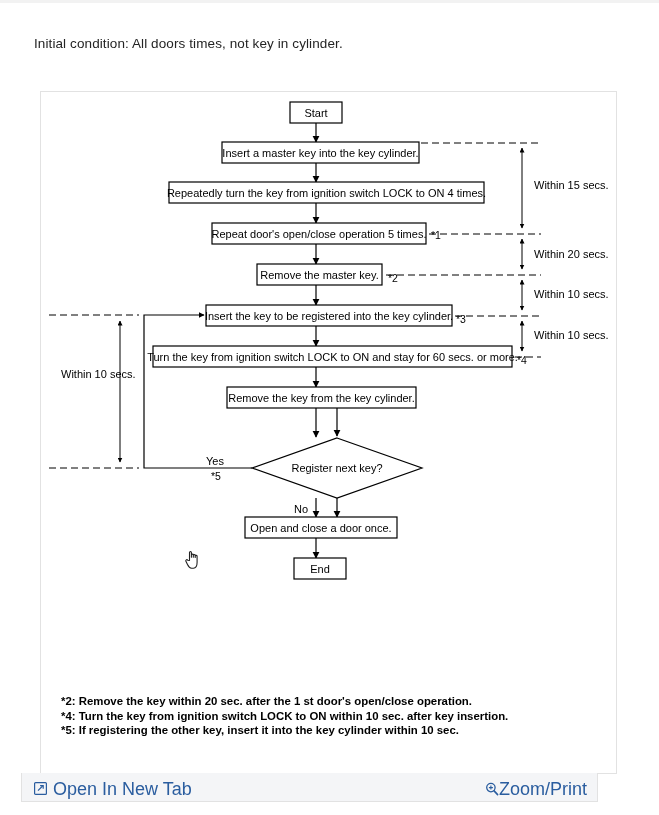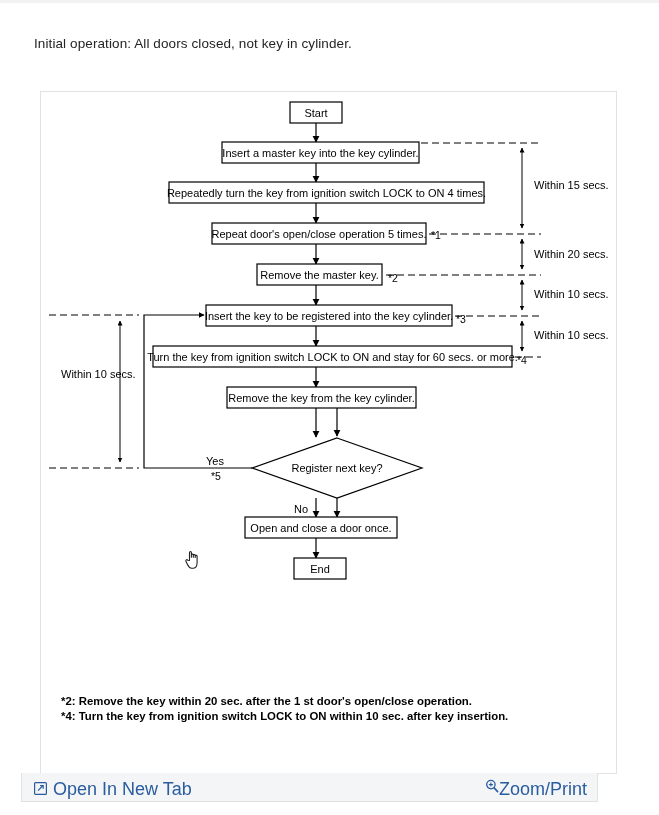--- a/index.html
+++ b/index.html
@@ -72,21 +72,21 @@
     left: 12px; top: 6px;
     display: flex;
     align-items: center;
     gap: 6px;
     cursor: pointer;
   }
   .tb-right {
     position: absolute;
     right: 10px; top: 6px;
     display: flex;
-    align-items: flex-start;
+    align-items: flex-end;
     cursor: pointer;
   }
   .tb-label {
     font-size: 18px;
     color: #2a5d9f;
     white-space: nowrap;
   }
   .tb-icon { display:block; }
   
   .cursor {
@@ -96,21 +96,21 @@
     pointer-events: none;
   }
 </style>
 </head>
 <body>
 
 <div id="page">
 
   <div class="top-rule"></div>
 
-  <div class="subheading">Initial operation: All doors closed, not key in cylinder.</div>
+  <div class="subheading">Initial condition: All doors times, not key in cylinder.</div>
 
   <div class="figure-frame">
     <svg class="figure-svg" width="575" height="681" viewBox="0 0 575 681">
       <defs>
         <marker id="arr" viewBox="0 0 10 10" refX="9" refY="5" markerWidth="6" markerHeight="6" orient="auto-start-reverse">
           <path d="M 0 0 L 10 5 L 0 10 z" fill="#000"></path>
         </marker>
         <marker id="arrsm" viewBox="0 0 10 10" refX="9" refY="5" markerWidth="5" markerHeight="5" orient="auto-start-reverse">
           <path d="M 0 0 L 10 5 L 0 10 z" fill="#000"></path>
         </marker>
@@ -224,20 +224,21 @@
       </g>
       <text x="493" y="97" font-family="'Liberation Sans',sans-serif" font-size="11" fill="#000">Within 15 secs.</text>
       <text x="493" y="166" font-family="'Liberation Sans',sans-serif" font-size="11" fill="#000">Within 20 secs.</text>
       <text x="493" y="206" font-family="'Liberation Sans',sans-serif" font-size="11" fill="#000">Within 10 secs.</text>
       <text x="493" y="247" font-family="'Liberation Sans',sans-serif" font-size="11" fill="#000">Within 10 secs.</text>
     </svg>
 
     <div style="position:absolute;left:20px;top:602px;width:530px;">
       <div class="footnote">*2: Remove the key within 20 sec. after the 1 st door's open/close operation.</div>
       <div class="footnote">*4: Turn the key from ignition switch LOCK to ON within 10 sec. after key insertion.</div>
+      <div class="footnote">*5: If registering the other key, insert it into the key cylinder within 10 sec.</div>
     </div>
   </div>
 
   <div class="toolbar">
 
     <div class="tb-left">
       <span class="tb-icon">
         <svg width="13" height="13" viewBox="0 0 13 13">
           <rect x="0.6" y="0.6" width="11.8" height="11.8" rx="1" fill="none" stroke="#2a5d9f" stroke-width="1.2"></rect>
           <path d="M 4 8.6 L 8.6 4" stroke="#2a5d9f" stroke-width="1.2" fill="none"></path>

